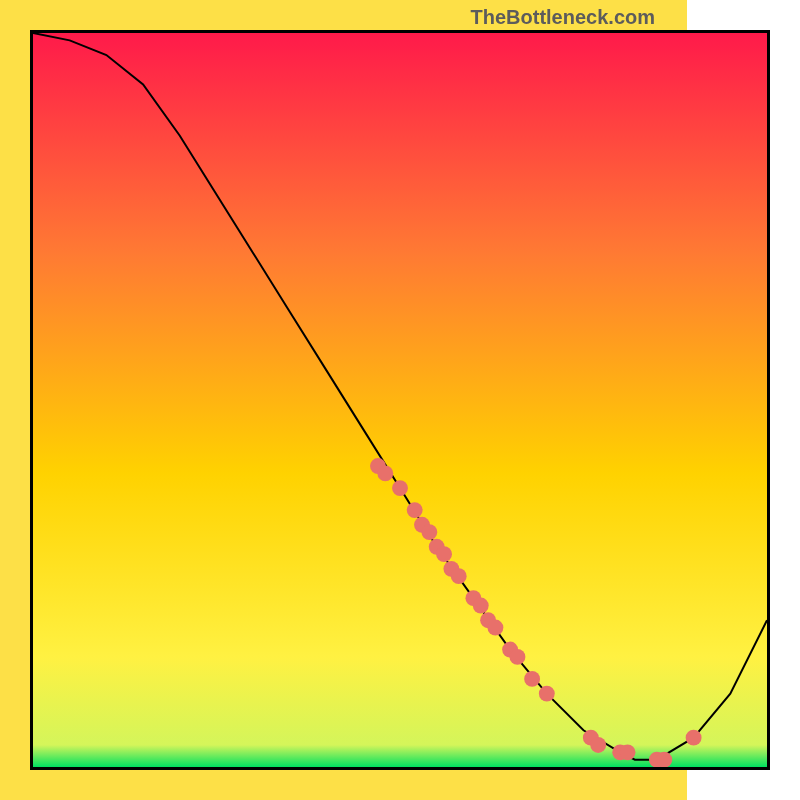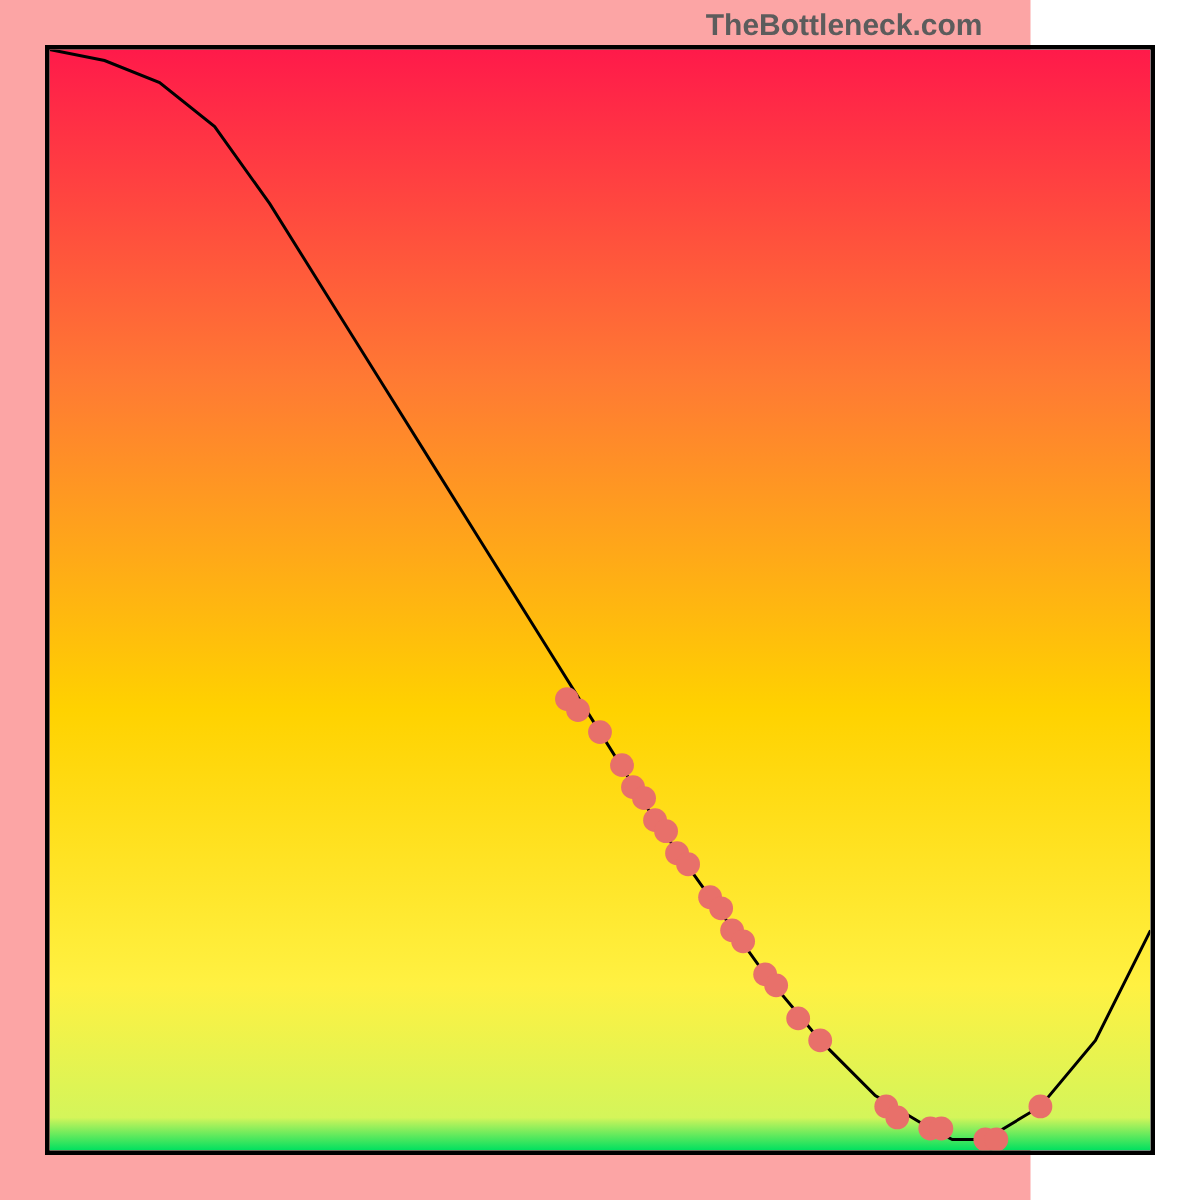--- a/index.html
+++ b/index.html
@@ -1,21 +1,21 @@
 <!DOCTYPE html>
 <html><head>
 <meta charset="utf-8">
 <style>
   * { margin: 0; padding: 0; box-sizing: border-box; }
   html, body { width: 800px; height: 800px; overflow: hidden; }
   .chart-container {
     width: 687px;
     height: 800px;
     position: relative;
-    background: #fca5a5;
+    background: #fde047;
   }
   .plot-area {
     position: absolute;
     left: 30px;
     top: 30px;
     width: 740px;
     height: 740px;
     border: 3px solid #000000;
     overflow: hidden;
   }

